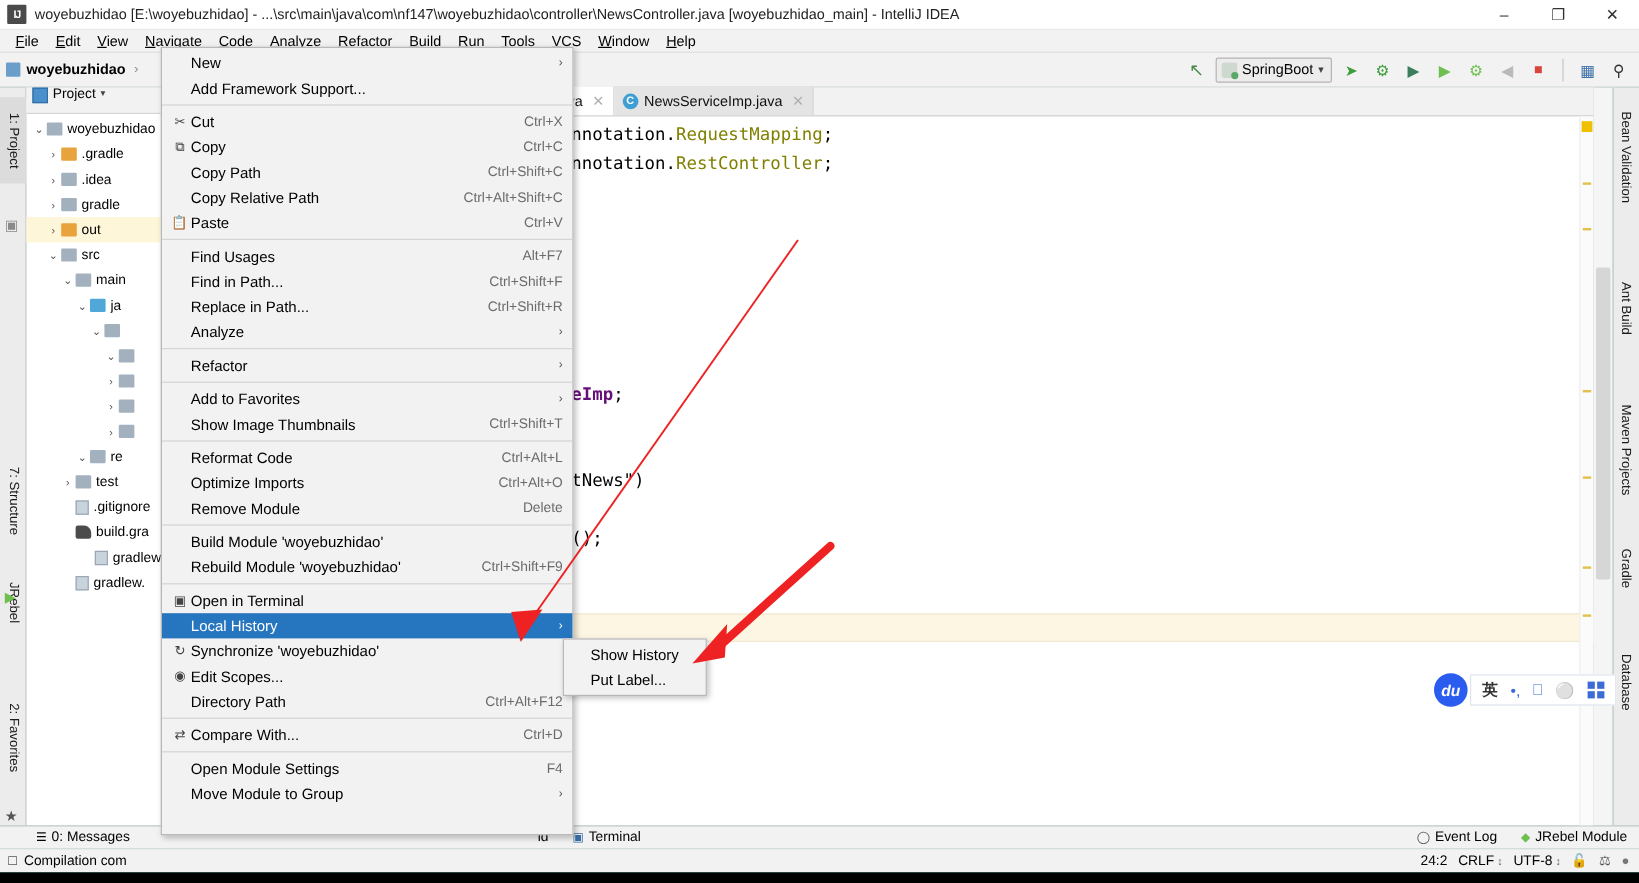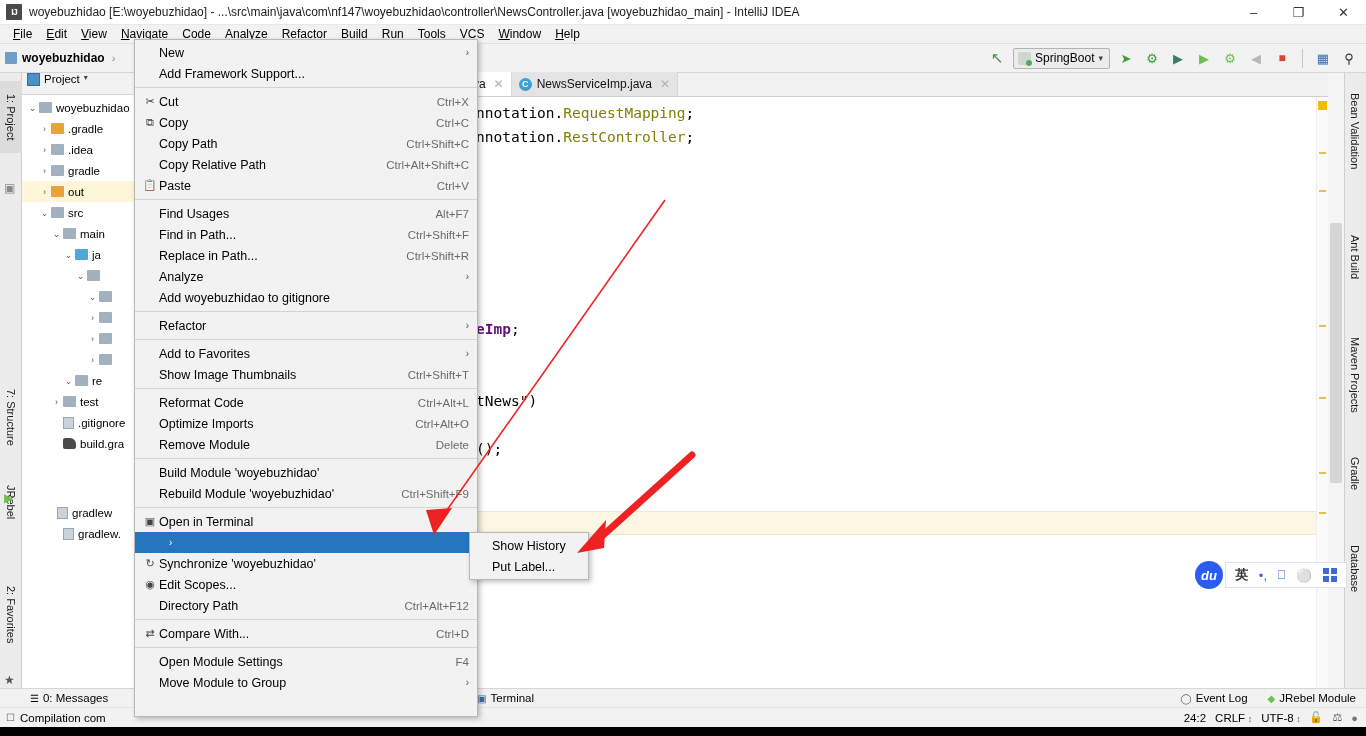--- a/index.html
+++ b/index.html
@@ -372,21 +372,21 @@
         <div class="trow" style="padding-left: 28px;">
           <span class="tw"></span>
           <span class="fileico"></span>
           <span class="tlabel">.gitignore</span>
         </div>
         <div class="trow" style="padding-left: 28px;">
           <span class="tw"></span>
           <span class="gradleico"></span>
           <span class="tlabel">build.gra</span>
         </div>
-        <div class="trow" style="padding-left: 22px; margin-top: 48px;">
+        <div class="trow" style="padding-left: 44px;">
           <span class="tw"></span>
           <span class="fileico"></span>
           <span class="tlabel">gradlew</span>
         </div>
         <div class="trow" style="padding-left: 28px;">
           <span class="tw"></span>
           <span class="fileico"></span>
           <span class="tlabel">gradlew.</span>
         </div>
       </div>
@@ -544,24 +544,20 @@
       <div class="cmi">
         <span class="ci"></span>
         <span class="ctext">Replace in Path...</span>
         <span class="ckey">Ctrl+Shift+R</span>
       </div>
       <div class="cmi">
         <span class="ci"></span>
         <span class="ctext">Analyze</span>
         <span class="carr">›</span>
       </div>
-      <div class="cmi">
-        <span class="ci"></span>
-        <span class="ctext">Add woyebuzhidao to gitignore</span>
-      </div>
       <div class="csep"></div>
       <div class="cmi">
         <span class="ci"></span>
         <span class="ctext">Refactor</span>
         <span class="carr">›</span>
       </div>
       <div class="csep"></div>
       <div class="cmi">
         <span class="ci"></span>
         <span class="ctext">Add to Favorites</span>
@@ -598,20 +594,21 @@
         <span class="ctext">Rebuild Module 'woyebuzhidao'</span>
         <span class="ckey">Ctrl+Shift+F9</span>
       </div>
       <div class="csep"></div>
       <div class="cmi">
         <span class="ci">▣</span>
         <span class="ctext">Open in Terminal</span>
       </div>
       <div class="cmi sel">
         <span class="ci"></span>
+        <span class="ctext">Local History</span>
         <span class="carr">›</span>
       </div>
       <div class="cmi">
         <span class="ci">↻</span>
         <span class="ctext">Synchronize 'woyebuzhidao'</span>
       </div>
       <div class="cmi">
         <span class="ci">◉</span>
         <span class="ctext">Edit Scopes...</span>
       </div>

